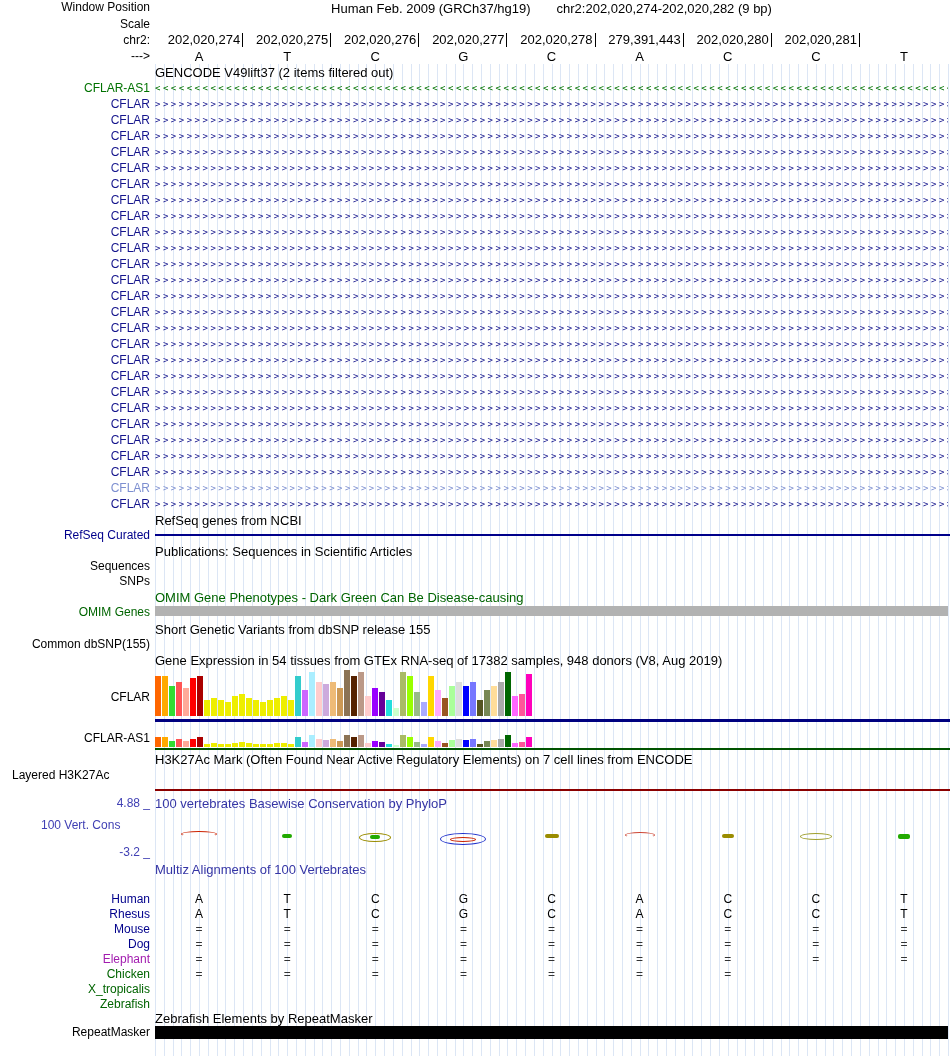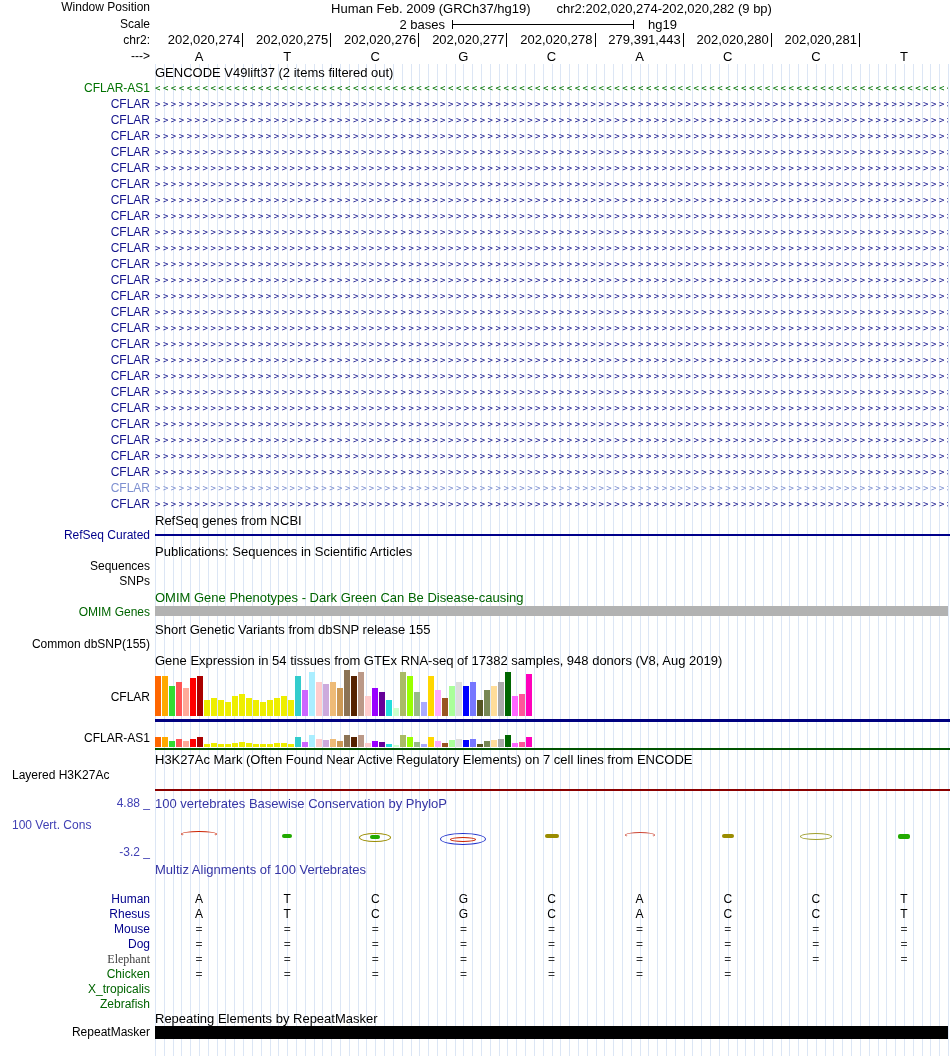--- a/index.html
+++ b/index.html
@@ -58,21 +58,21 @@
   #gtex1{position:absolute;left:0;top:669px;width:950px;height:47px;z-index:1;}
   #gtex2{position:absolute;left:0;top:724px;width:950px;height:23px;z-index:1;}
   .gtex-bars{position:absolute;left:155px;bottom:0;height:100%;display:flex;align-items:flex-end;gap:1px;}
   .gbar{width:6px;}
   .r-gtex-line1{top:719px;height:3px;}
   .r-gtex-line2{top:748px;height:2px;}
   .r-h3k-title{top:752px;height:14px;}
   .r-h3k{top:768px;height:24px;}
   .r-phylop-head{top:796px;height:13px;}
   .r-cons{top:810px;height:42px;}
-  .r-cons .lbl{top:8px;}
+  .r-cons .lbl{top:8px;margin-left:29px;}
   #cons-marks{position:absolute;left:155px;top:0;width:793px;height:42px;}
   .cmark{position:absolute;box-sizing:border-box;}
   .cmark.ellipse{border:1px solid;border-radius:50%;background:transparent;}
   .cmark.arc{border:1px solid;border-bottom-color:transparent;border-radius:50%;background:transparent;}
   .cmark.dot{border-radius:2px;}
   .r-phylop-min{top:845px;height:12px;}
   .r-multiz-title{top:862px;height:13px;}
   #species-rows{position:absolute;left:0;top:877px;width:950px;height:135px;z-index:1;}
   .sp-row{position:absolute;left:0;width:950px;height:15px;}
   .sp-row .lbl{line-height:15px;}
@@ -182,25 +182,20 @@
 
 <div class="row r-header">
   <div class="lbl">Window Position</div>
   <div class="tc">
     <span>Human Feb. 2009 (GRCh37/hg19)</span><span class="htgap">chr2:202,020,274-202,020,282 (9 bp)</span>
   </div>
 </div>
 
 <div class="row r-scale">
   <div class="lbl">Scale</div>
-  <div class="tc" style="height:15px;">
-    <span class="scale-val">2 bases</span>
-    <span class="scalebar"></span>
-    <span class="scale-asm">hg19</span>
-  </div>
 </div>
 
 <div class="row r-ruler">
   <div class="lbl">chr2:</div>
   <div class="tc">
       <div class="coord-cell">202,020,274</div>
       <div class="coord-cell">202,020,275</div>
       <div class="coord-cell">202,020,276</div>
       <div class="coord-cell">202,020,277</div>
       <div class="coord-cell">202,020,278</div>
@@ -586,21 +581,21 @@
         <div class="acell eq" style="left: 176.222px;">=</div>
         <div class="acell eq" style="left: 264.333px;">=</div>
         <div class="acell eq" style="left: 352.444px;">=</div>
         <div class="acell eq" style="left: 440.556px;">=</div>
         <div class="acell eq" style="left: 528.667px;">=</div>
         <div class="acell eq" style="left: 616.778px;">=</div>
         <div class="acell eq" style="left: 704.889px;">=</div>
       </div>
     </div>
     <div class="sp-row" style="top: 75px;">
-      <div class="lbl" style="color: #404040; font-family: Liberation Serif, serif;">Elephant</div>
+      <div class="lbl" style="color: #a21caf;">Elephant</div>
       <div class="tc sp-cells">
         <div class="acell eq" style="left: 0px;">=</div>
         <div class="acell eq" style="left: 88.1111px;">=</div>
         <div class="acell eq" style="left: 176.222px;">=</div>
         <div class="acell eq" style="left: 264.333px;">=</div>
         <div class="acell eq" style="left: 352.444px;">=</div>
         <div class="acell eq" style="left: 440.556px;">=</div>
         <div class="acell eq" style="left: 528.667px;">=</div>
         <div class="acell eq" style="left: 616.778px;">=</div>
         <div class="acell eq" style="left: 704.889px;">=</div>
@@ -622,18 +617,18 @@
       <div class="lbl" style="color: rgb(0, 100, 0);">X_tropicalis</div>
       <div class="tc sp-cells"></div>
     </div>
     <div class="sp-row" style="top: 120px;">
       <div class="lbl" style="color: rgb(0, 100, 0);">Zebrafish</div>
       <div class="tc sp-cells"></div>
     </div>
   </div>
 
 <div class="row r-repeat-title">
-    <div class="tc title">Repeating Elements by RepeatMasker</div>
+    <div class="tc title">Zebrafish Elements by RepeatMasker</div>
   </div>
 <div class="row r-repeat">
   <div class="lbl">RepeatMasker</div>
   <div class="tc" style="top:1px;height:13px;background:#000;"></div>
 </div>
 
 </body></html>

